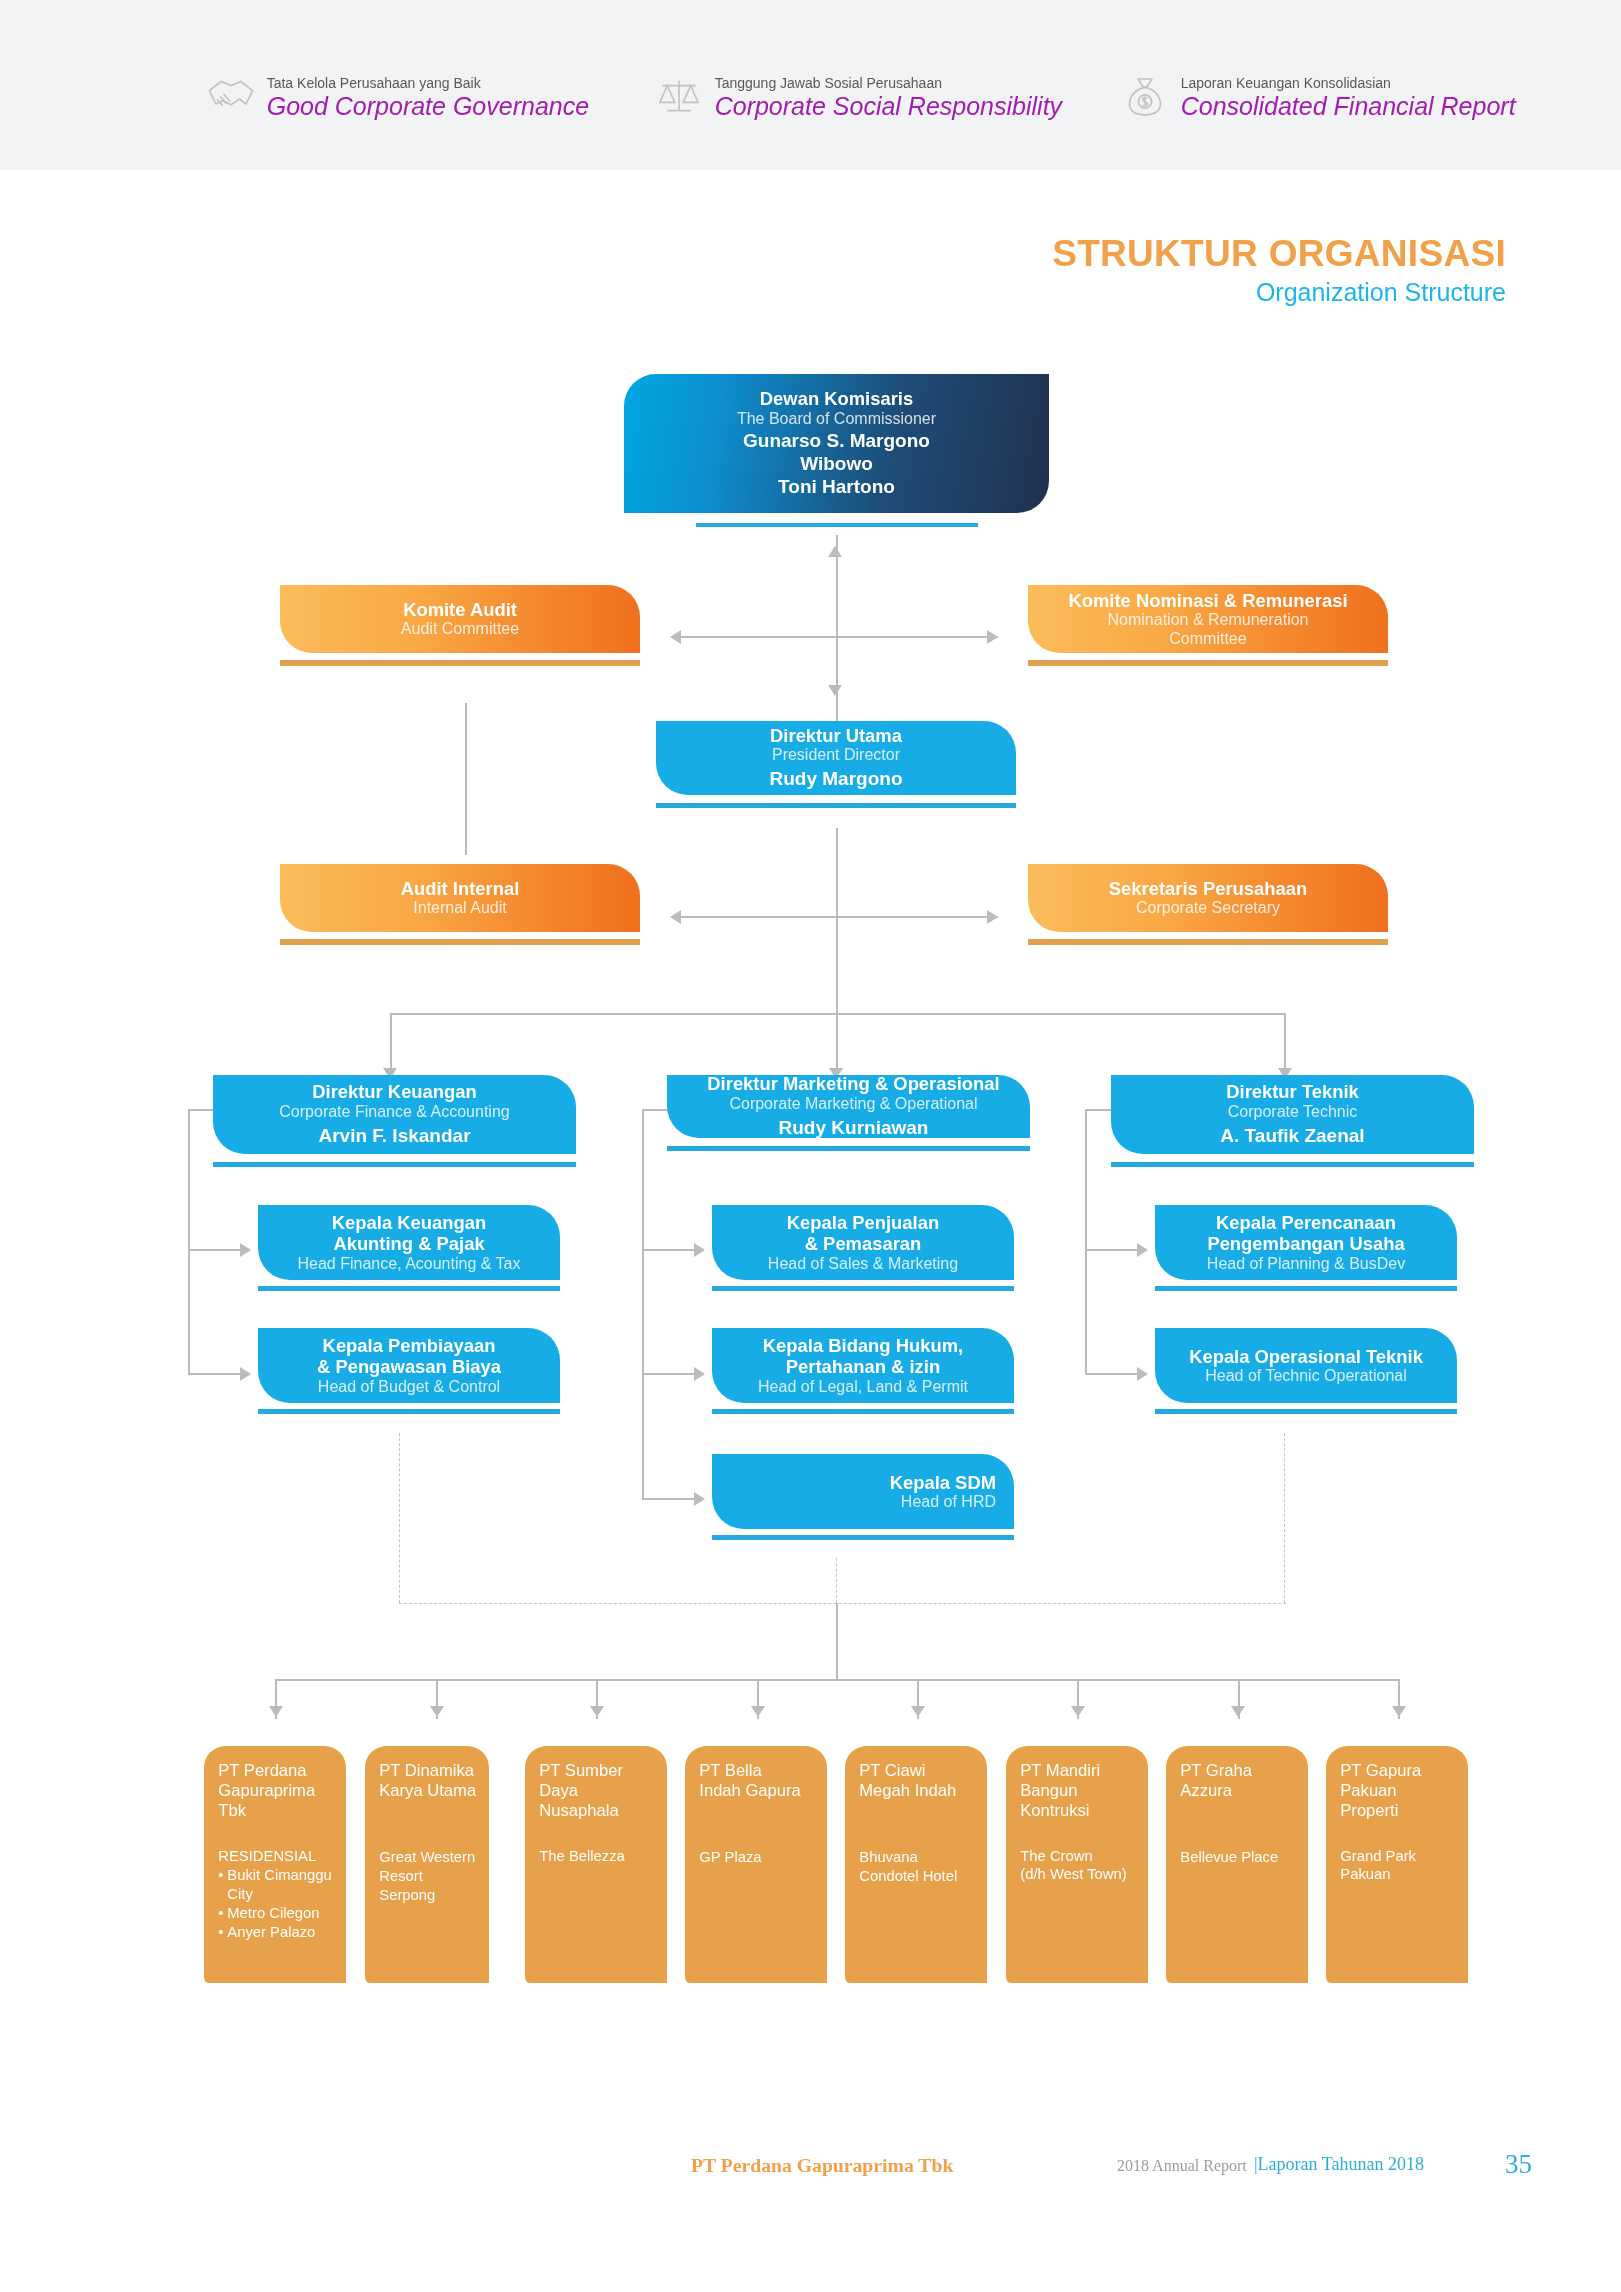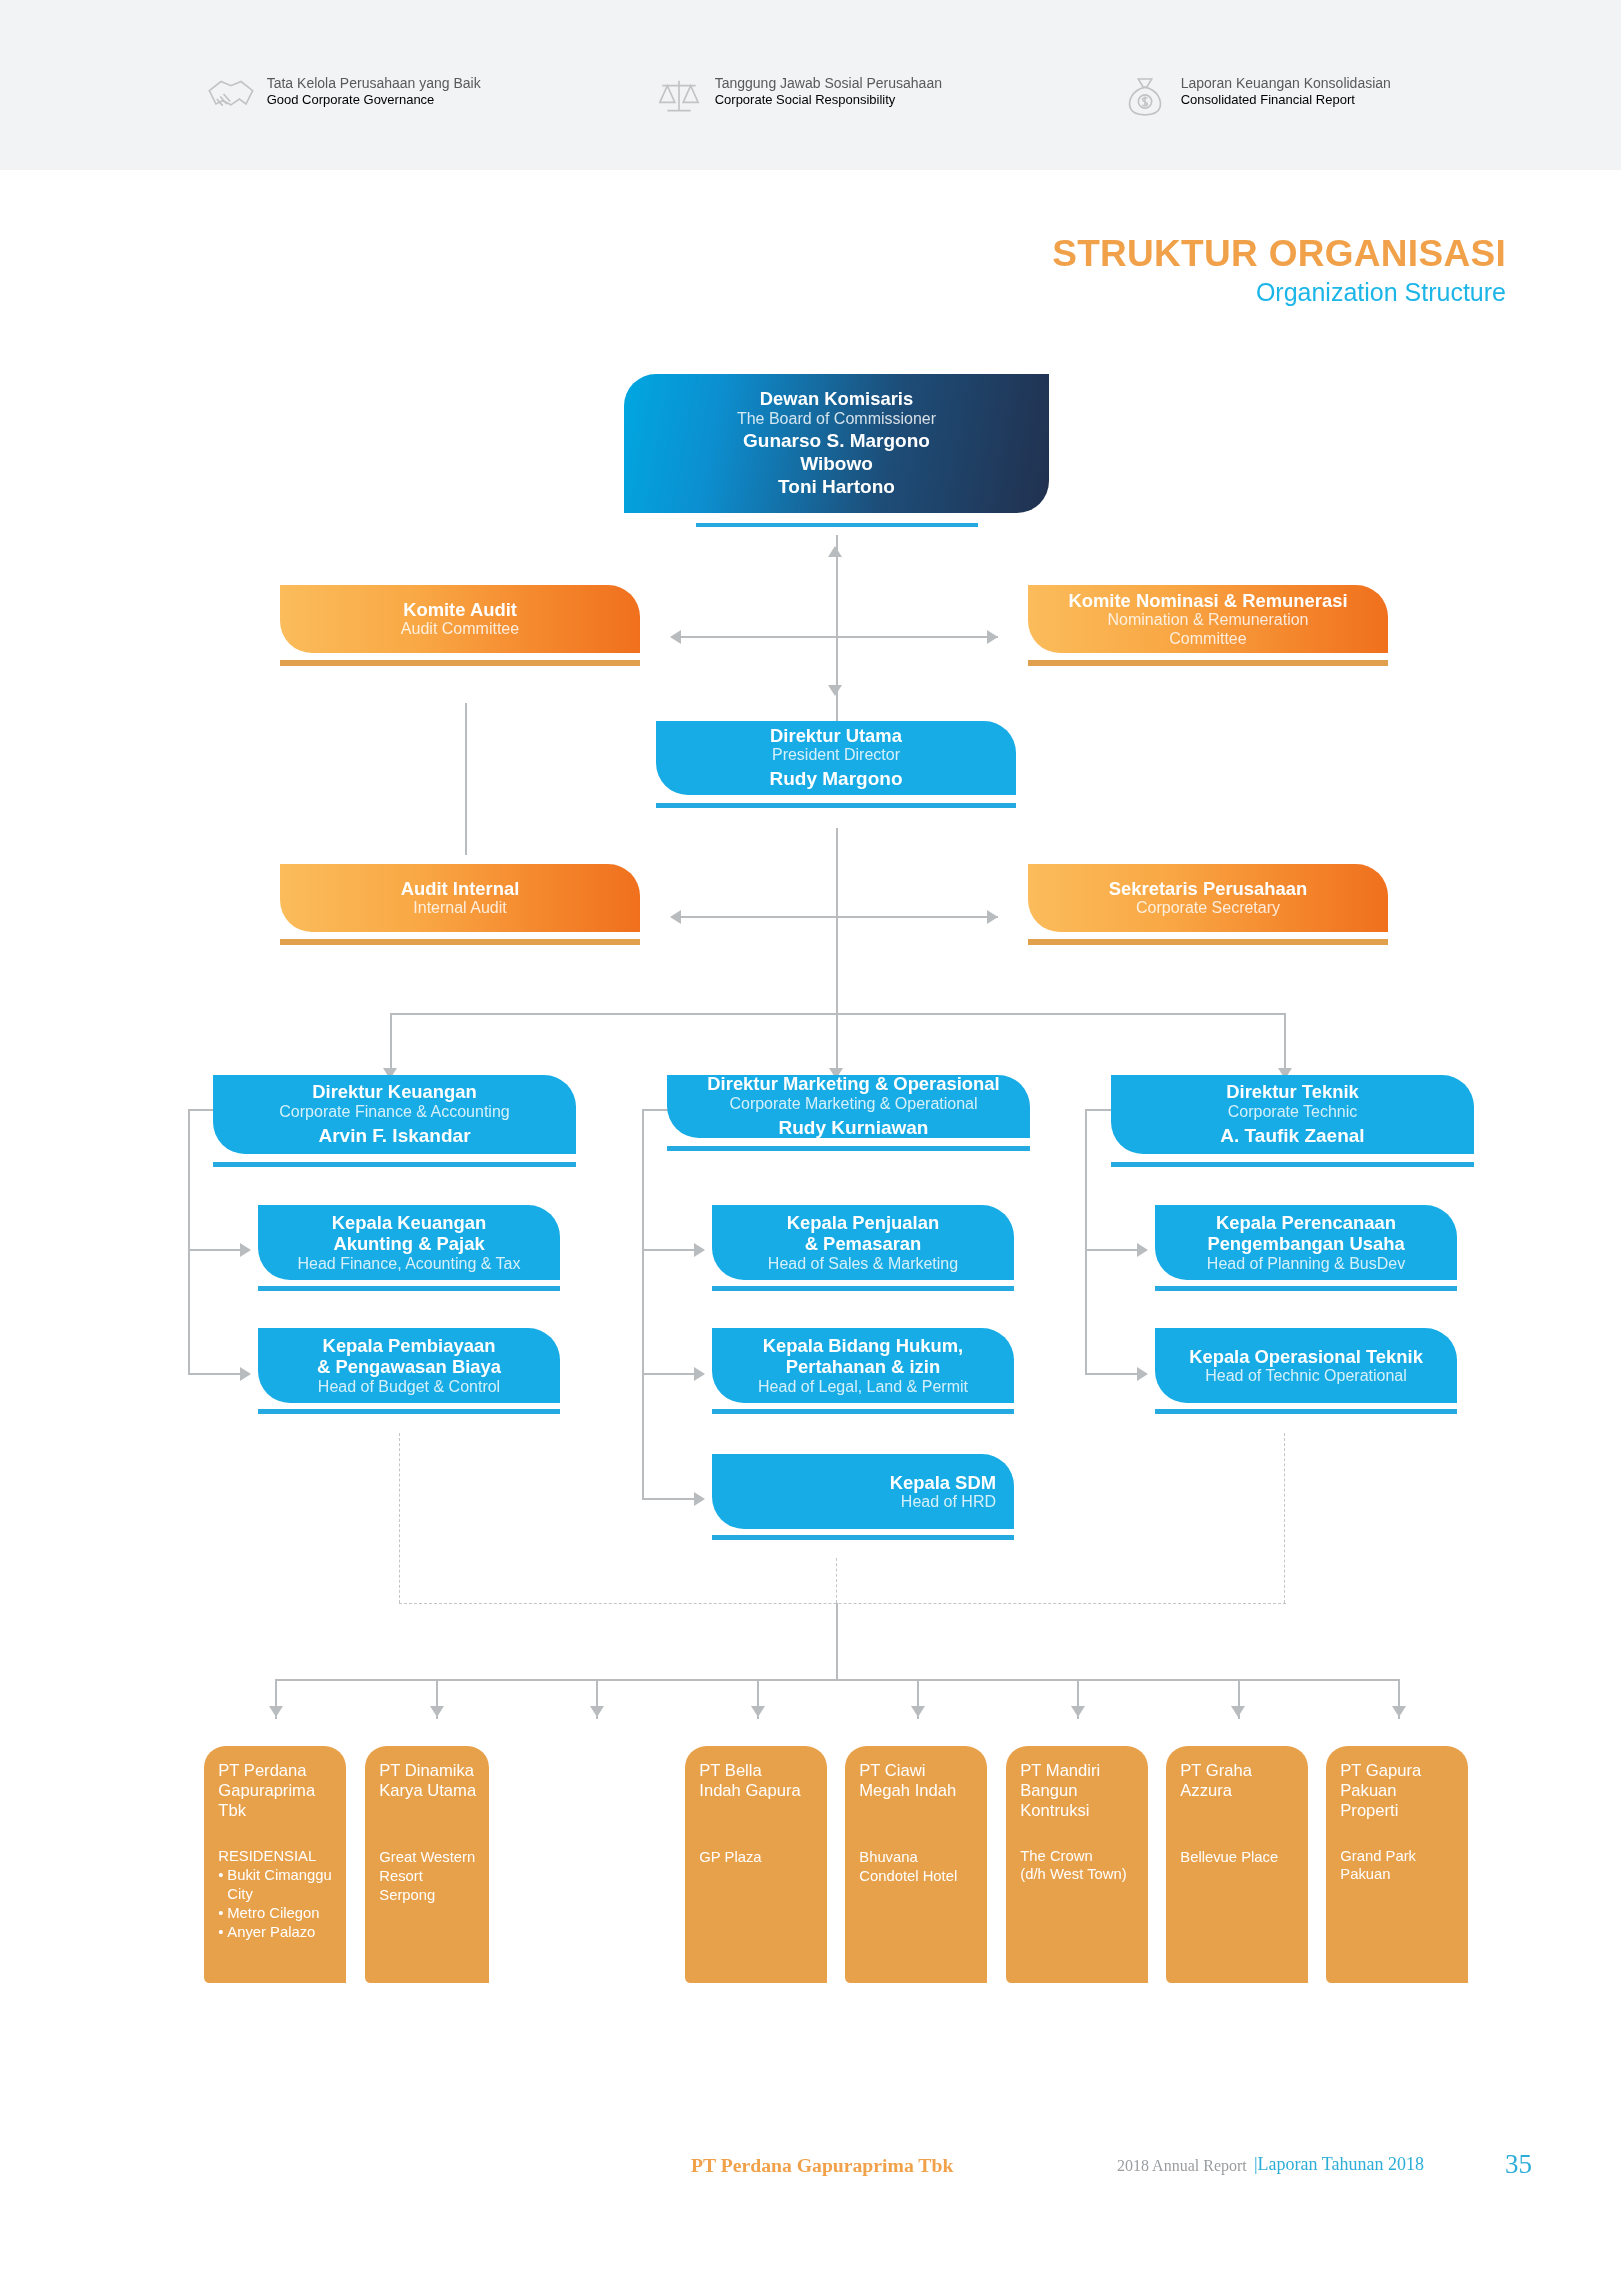--- a/index.html
+++ b/index.html
@@ -22,21 +22,21 @@
     display: flex; align-items: flex-start;
   }
   .tb-item { display: flex; align-items: flex-start; }
   .tb-item.i0 { width: 448px; }
   .tb-item.i1 { width: 466px; }
   .tb-item.i2 { width: 358px; }
   .tb-ico { width: 50px; height: 47px; flex: 0 0 50px; margin-right: 10.7px; opacity:.55; }
   .tb-ico svg { display:block; width:100%; height:100%; }
   .tb-txt { padding-top: 1.8px; }
   .tb-id { font-size: 14px; color: #58595b; line-height: 1.18; white-space: nowrap;}
-  .tb-en { font-size: 13px; color: #000000; line-height: 1.2; white-space: nowrap;}
+  .tb-en { font-size: 25px; color: #a21caf; line-height: 1.2; white-space: nowrap; font-style: italic;}
 
   
   .title-wrap { position: absolute; right: 116px; top: 235px; text-align: right; }
   .title-id {
     font-size: 37px; font-weight: bold; color: #f0a14a; letter-spacing: 0.3px;
     line-height: 1.05;
   }
   .title-en { font-size: 25px; color: #1cb5e8; line-height: 1.25; margin-top: 3.6px; }
 
   
@@ -403,20 +403,30 @@
     <div class="s-title">
       <div>PT Dinamika</div>
       <div>Karya Utama</div>
     </div>
     <div class="s-proj" style="margin-top:47px;">
       <div>Great Western</div>
       <div>Resort Serpong</div>
     </div>
   </div>
 
+  <div class="sub" style="left:525px; top:1746px; width:142px; height:237px;">
+    <div class="s-title">
+      <div>PT Sumber</div>
+      <div>Daya</div>
+      <div>Nusaphala</div>
+    </div>
+    <div class="s-proj" style="margin-top:25px;">
+      <div>The Bellezza</div>
+    </div>
+  </div>
 
   <div class="sub" style="left:685px; top:1746px; width:142px; height:237px;">
     <div class="s-title">
       <div>PT Bella</div>
       <div>Indah Gapura</div>
     </div>
     <div class="s-proj" style="margin-top:47px;">
       <div>GP Plaza</div>
     </div>
   </div>

